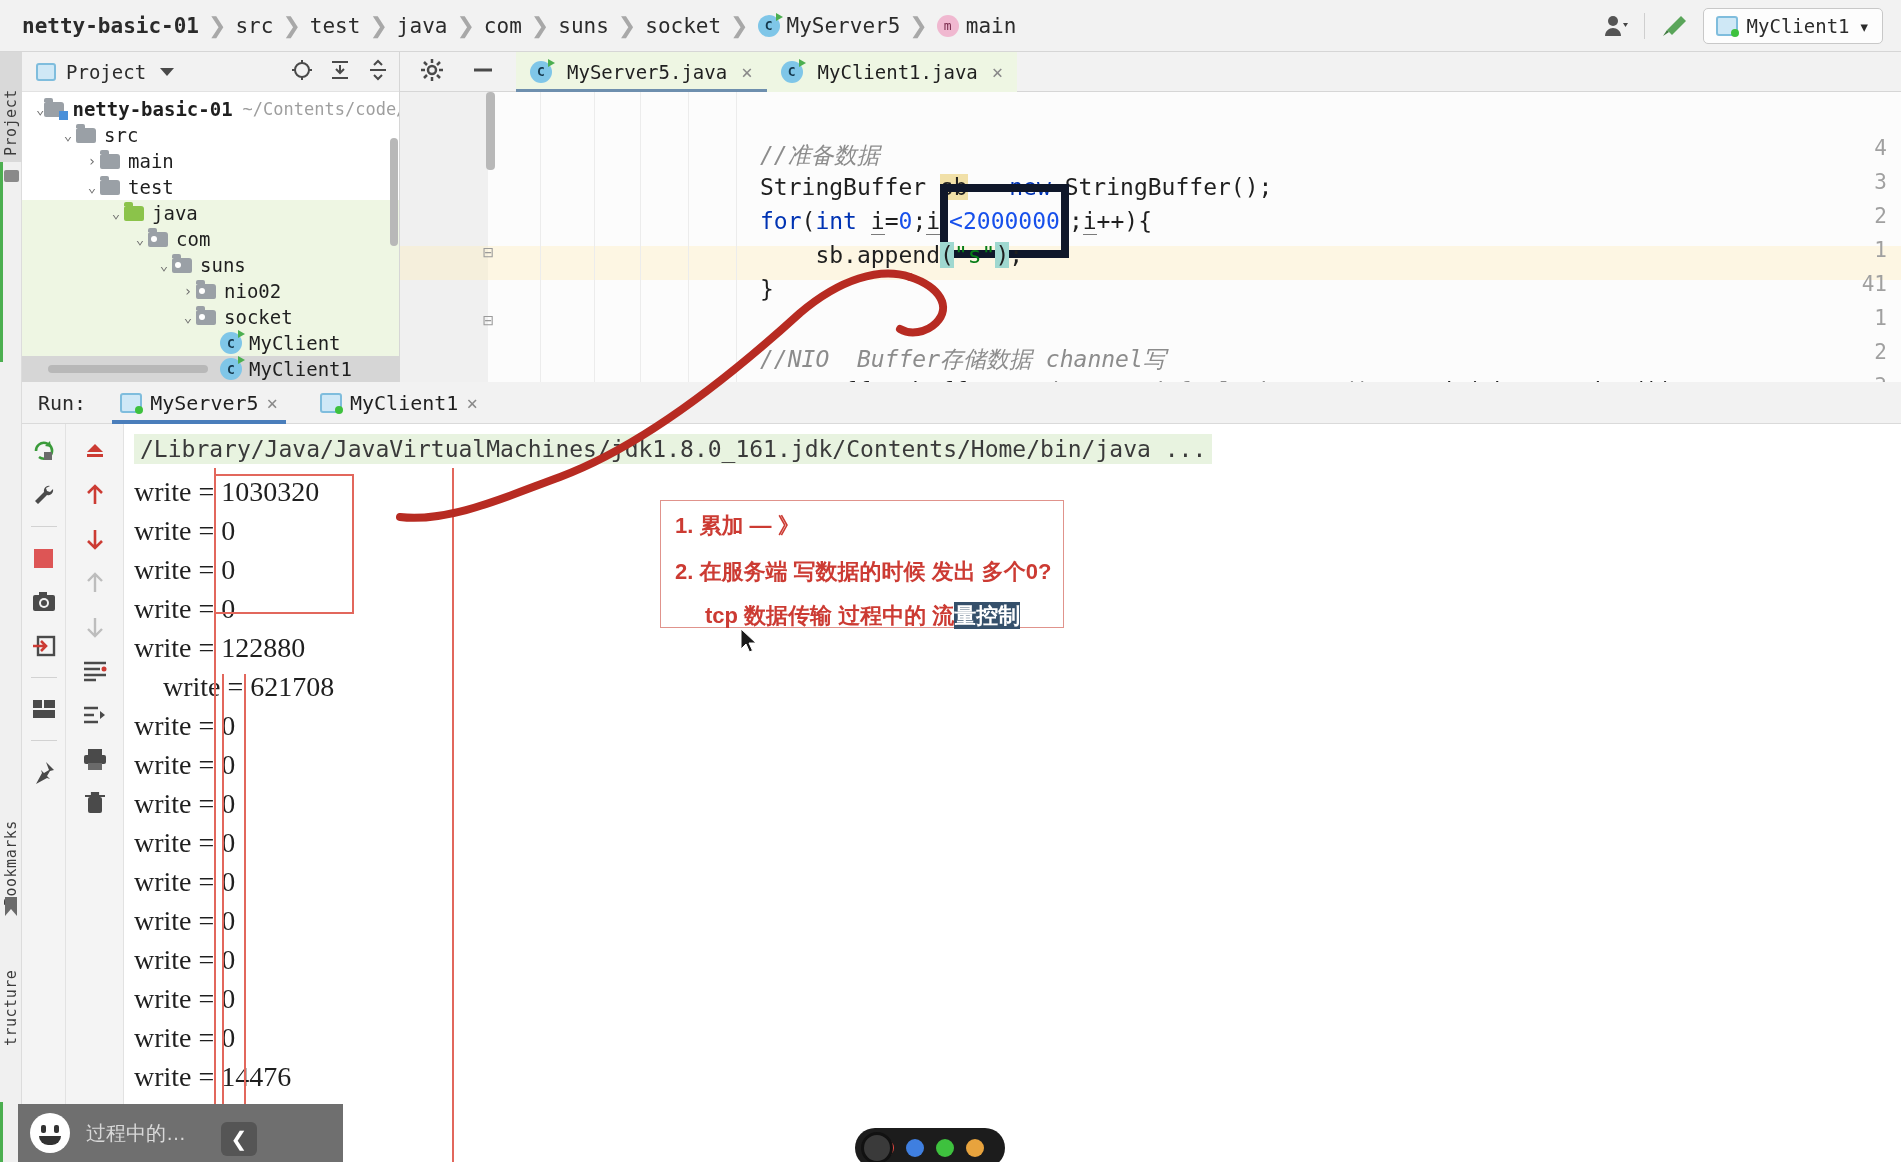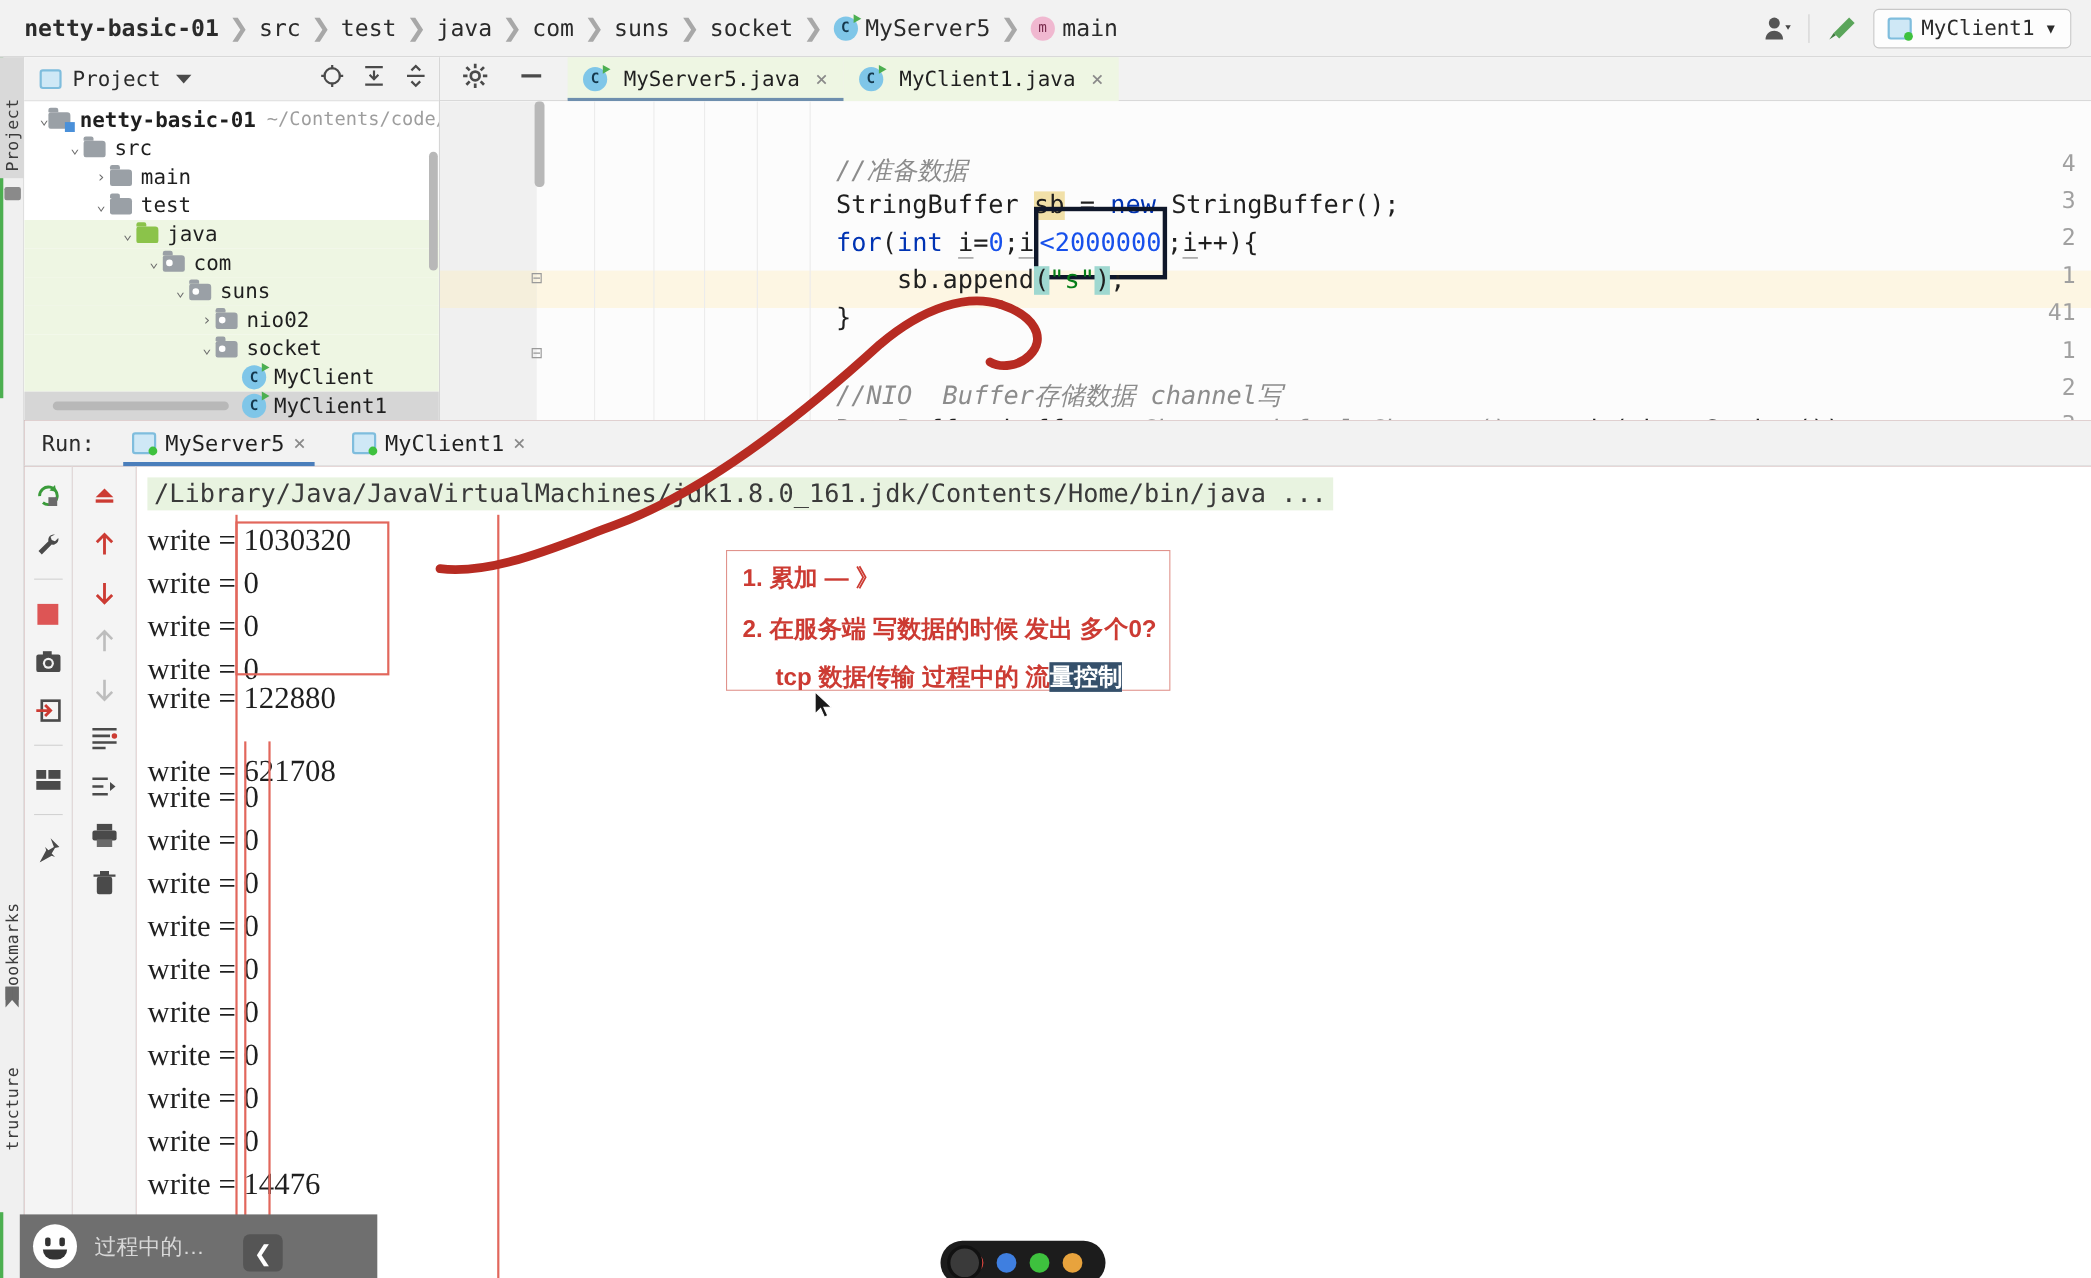--- a/index.html
+++ b/index.html
@@ -89,21 +89,21 @@
   .code{position:relative;height:290px;overflow:hidden;background:#fcfcfc;}
   .gutter{position:absolute;left:0;top:0;width:88px;height:290px;background:#f0f0f0;border-right:0;}
   .gline{position:absolute;right:14px;font-family:"DejaVu Sans Mono",monospace;font-size:21px;color:#a0a0a0;}
   .foldmark{position:absolute;left:80px;width:16px;height:20px;color:#9a9a9a;font-size:14px;text-align:center;line-height:20px;}
   .vline{position:absolute;top:0;width:1px;height:290px;background:#ececec;}
   .cline{position:absolute;left:110px;font-family:"DejaVu Sans Mono",monospace;font-size:23px;color:#1f1f1f;white-space:pre;margin-left:20px;}
   .hl-row{position:absolute;left:88px;right:0;height:34px;background:#fdf6e3;}
   .kw{color:#0033b3;} .cm{color:#8c8c8c;font-style:italic;} .num{color:#1750eb;} .str{color:#067d17;}
   .hl-sb{background:#f1e0a8;}
   .hl-teal{background:#9fd8d0;}
-  .redbox{border:4px solid #0f172a;padding:16px 1px;}
+  .redbox{border:8px solid #0f172a;padding:16px 1px;}
   .und{border-bottom:1px solid #7a7a7a;}
 
   
   .runpanel{position:absolute;left:22px;top:382px;width:1879px;height:780px;background:#7f1d1d;}
   .run-tabbar{height:42px;background:#f2f2f2;display:flex;align-items:center;padding-left:16px;gap:26px;border-bottom:1px solid #dadada;}
   .run-label{font-family:"DejaVu Sans Mono",monospace;font-size:20px;color:#2b2b2b;}
   .rtab{display:flex;align-items:center;gap:8px;height:42px;padding:0 8px;font-family:"DejaVu Sans Mono",monospace;font-size:20px;color:#1f1f1f;position:relative;}
   .rtab.active:after{content:"";position:absolute;left:0;right:0;bottom:0;height:4px;background:#4a7ebb;}
   .rtab .x{color:#8a8a8a;font-size:19px;}
   .run-body{position:relative;height:738px;display:flex;}
@@ -496,22 +496,22 @@
         </div>
       </div>
 
       <div class="console">
         <div class="cmdline">/Library/Java/JavaVirtualMachines/jdk1.8.0_161.jdk/Contents/Home/bin/java ...</div>
         <div id="console-lines">
             <div class="outline" style="top: 52px;">write = 1030320</div>
             <div class="outline" style="top: 91px;">write = 0</div>
             <div class="outline" style="top: 130px;">write = 0</div>
             <div class="outline" style="top: 169px;">write = 0</div>
-            <div class="outline" style="top: 196px;">write = 122880</div>
-            <div class="outline" style="top: 262px;">write = 621708</div>
+            <div class="outline" style="top: 208px;">write = 122880</div>
+            <div class="outline" style="top: 247px; margin-left: 29px;">write = 621708</div>
             <div class="outline" style="top: 286px;">write = 0</div>
             <div class="outline" style="top: 325px;">write = 0</div>
             <div class="outline" style="top: 364px;">write = 0</div>
             <div class="outline" style="top: 403px;">write = 0</div>
             <div class="outline" style="top: 442px;">write = 0</div>
             <div class="outline" style="top: 481px;">write = 0</div>
             <div class="outline" style="top: 520px;">write = 0</div>
             <div class="outline" style="top: 559px;">write = 0</div>
             <div class="outline" style="top: 598px;">write = 0</div>
             <div class="outline" style="top: 637px;">write = 14476</div>

